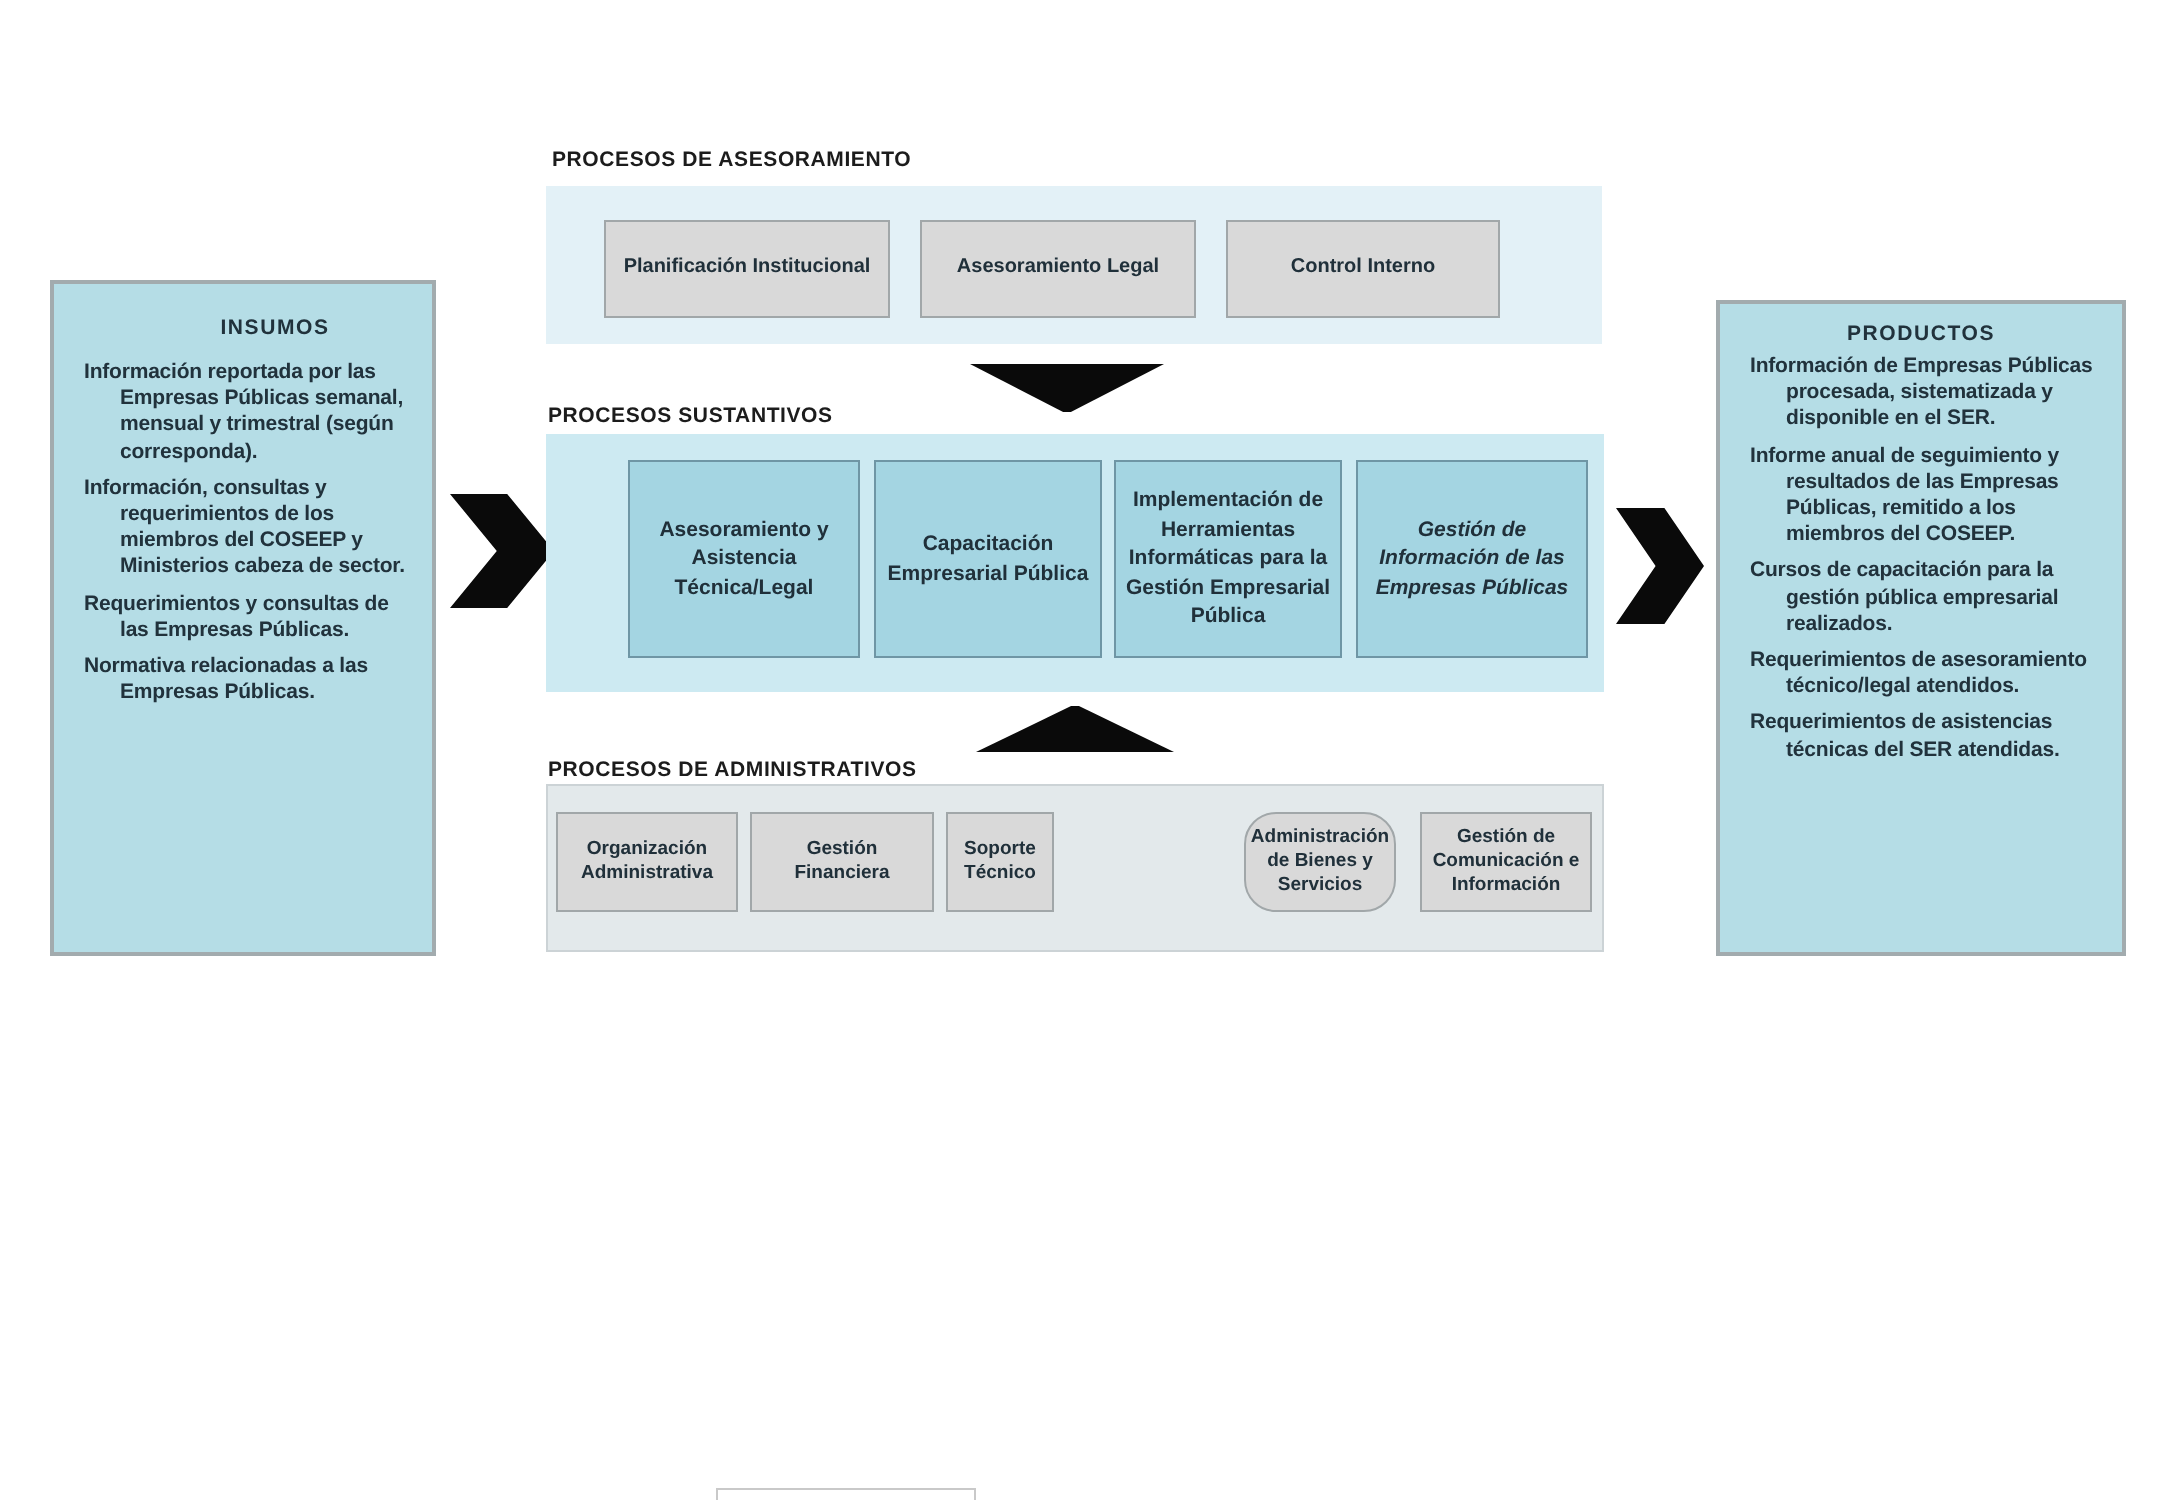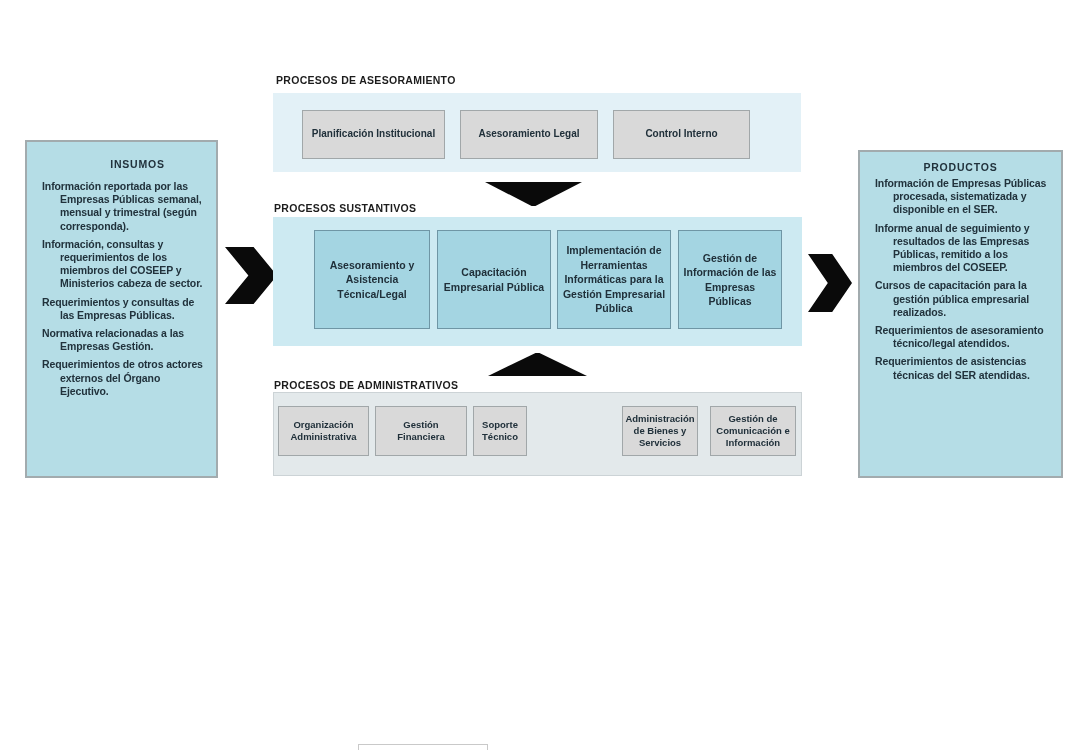--- a/index.html
+++ b/index.html
@@ -96,52 +96,51 @@
 <body>
 
 <div class="stage">
 
   <div class="panel" style="left:25px;top:140px;width:193px;height:338px;">
     <div class="panel-title" style="margin-top:16px;margin-bottom:10px;margin-left:32px;">INSUMOS</div>
     <div class="panel-items">
       <div class="panel-item">Información reportada por las Empresas Públicas semanal, mensual y trimestral (según corresponda).</div>
       <div class="panel-item">Información, consultas y requerimientos de los miembros del COSEEP y Ministerios cabeza de sector.</div>
       <div class="panel-item">Requerimientos y consultas de las Empresas Públicas.</div>
-      <div class="panel-item">Normativa relacionadas a las Empresas Gestión.</div>
-      <div class="panel-item">Requerimientos de otros actores externos del Órgano Ejecutivo.</div>
+      <div class="panel-item">Normativa relacionadas a las Empresas Públicas.</div>
     </div>
   </div>
 
   <div class="arrow chevron-right" style="left:225px;top:247px;width:52px;height:57px;"></div>
 
   <div class="section-label" style="left:276px;top:74px;">PROCESOS DE ASESORAMIENTO</div>
   <div class="band band-advisory" style="left:273px;top:93px;width:528px;height:79px;">
     <div class="pbox gray-box" style="left:29px;top:17px;width:143px;height:49px;">Planificación Institucional</div>
     <div class="pbox gray-box" style="left:187px;top:17px;width:138px;height:49px;">Asesoramiento Legal</div>
     <div class="pbox gray-box" style="left:340px;top:17px;width:137px;height:49px;">Control Interno</div>
   </div>
 
   <div class="arrow tri-down" style="left:485px;top:182px;width:97px;height:24px;"></div>
 
   <div class="section-label" style="left:274px;top:202px;">PROCESOS SUSTANTIVOS</div>
   <div class="band band-substantive" style="left:273px;top:217px;width:529px;height:129px;">
     <div class="pbox blue-box" style="left:17px;top:13px;width:116px;height:99px;">Asesoramiento y Asistencia Técnica/Legal</div>
     <div class="pbox blue-box" style="left:140px;top:13px;width:114px;height:99px;">Capacitación Empresarial Pública</div>
     <div class="pbox blue-box" style="left:260px;top:13px;width:114px;height:99px;">Implementación de Herramientas Informáticas para la Gestión Empresarial Pública</div>
-    <div class="pbox blue-box" style="left:381px;top:13px;width:104px;height:99px;">Gestión de Información de las Empresas Públicas</div>
+    <div class="pbox blue-box" style="left:381px;top:13px;width:116px;height:99px;font-style:italic;">Gestión de Información de las Empresas Públicas</div>
   </div>
 
   <div class="arrow tri-up" style="left:488px;top:353px;width:99px;height:23px;"></div>
 
   <div class="section-label" style="left:274px;top:379px;">PROCESOS DE ADMINISTRATIVOS</div>
   <div class="band band-admin" style="left:273px;top:392px;width:529px;height:84px;">
     <div class="pbox admin-box" style="left:4px;top:13px;width:91px;height:50px;">Organización Administrativa</div>
     <div class="pbox admin-box" style="left:101px;top:13px;width:92px;height:50px;">Gestión Financiera</div>
     <div class="pbox admin-box" style="left:199px;top:13px;width:54px;height:50px;">Soporte Técnico</div>
-    <div class="pbox admin-box" style="left:348px;top:13px;width:76px;height:50px;">Administración de Bienes y Servicios</div>
+    <div class="pbox admin-box" style="left:348px;top:13px;width:76px;height:50px;border-radius:16px;">Administración de Bienes y Servicios</div>
     <div class="pbox admin-box" style="left:436px;top:13px;width:86px;height:50px;">Gestión de Comunicación e Información</div>
   </div>
 
   <div class="arrow chevron-right" style="left:808px;top:254px;width:44px;height:58px;"></div>
 
   <div class="panel" style="left:858px;top:150px;width:205px;height:328px;">
     <div class="panel-title" style="margin-top:9px;margin-bottom:4px;">PRODUCTOS</div>
     <div class="panel-items">
       <div class="panel-item">Información de Empresas Públicas procesada, sistematizada y disponible en el SER.</div>
       <div class="panel-item">Informe anual de seguimiento y resultados de las Empresas Públicas, remitido a los miembros del COSEEP.</div>

